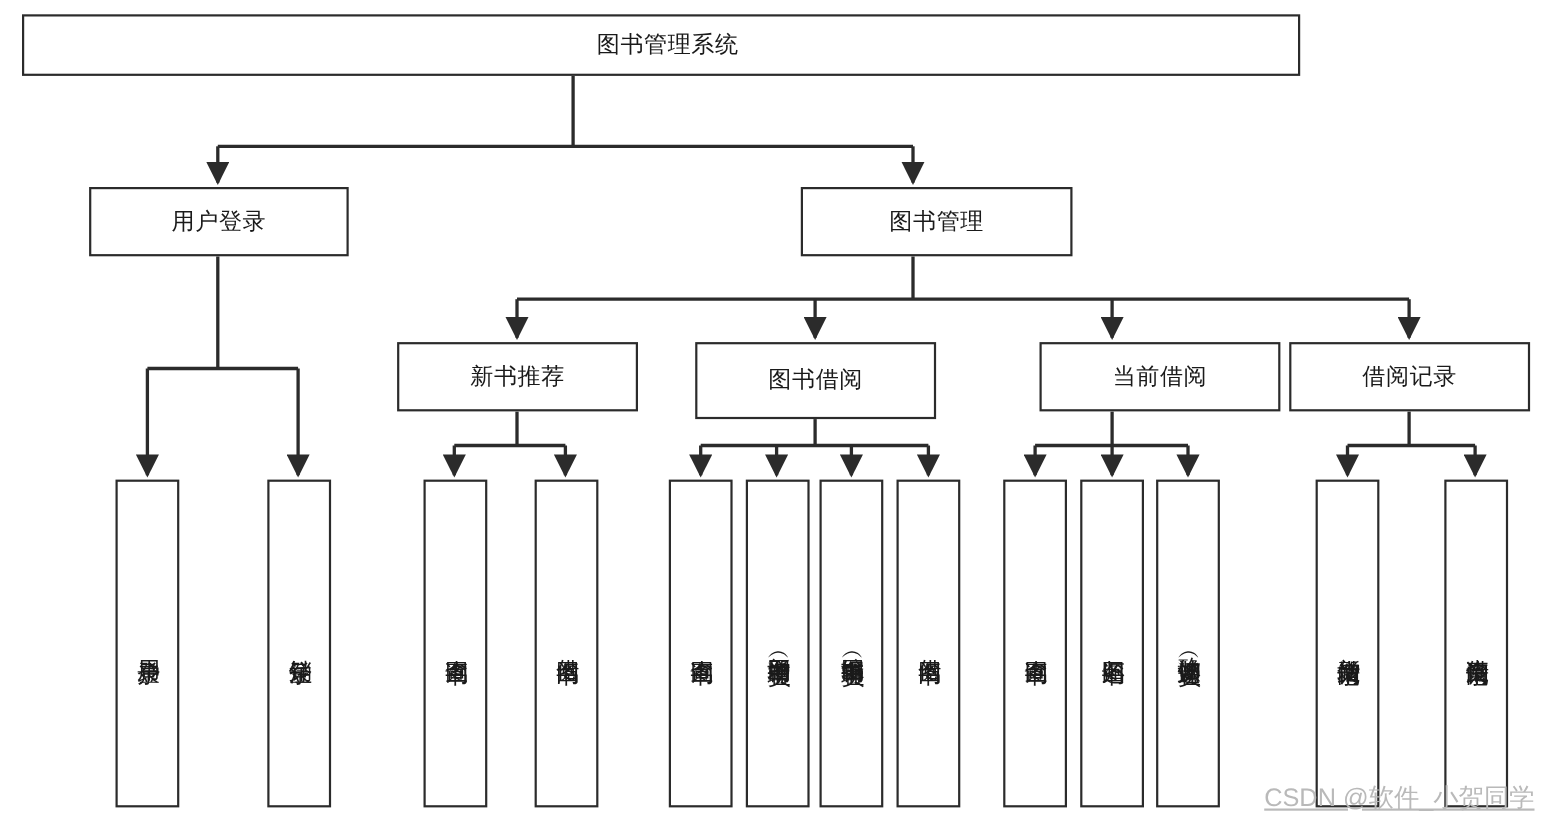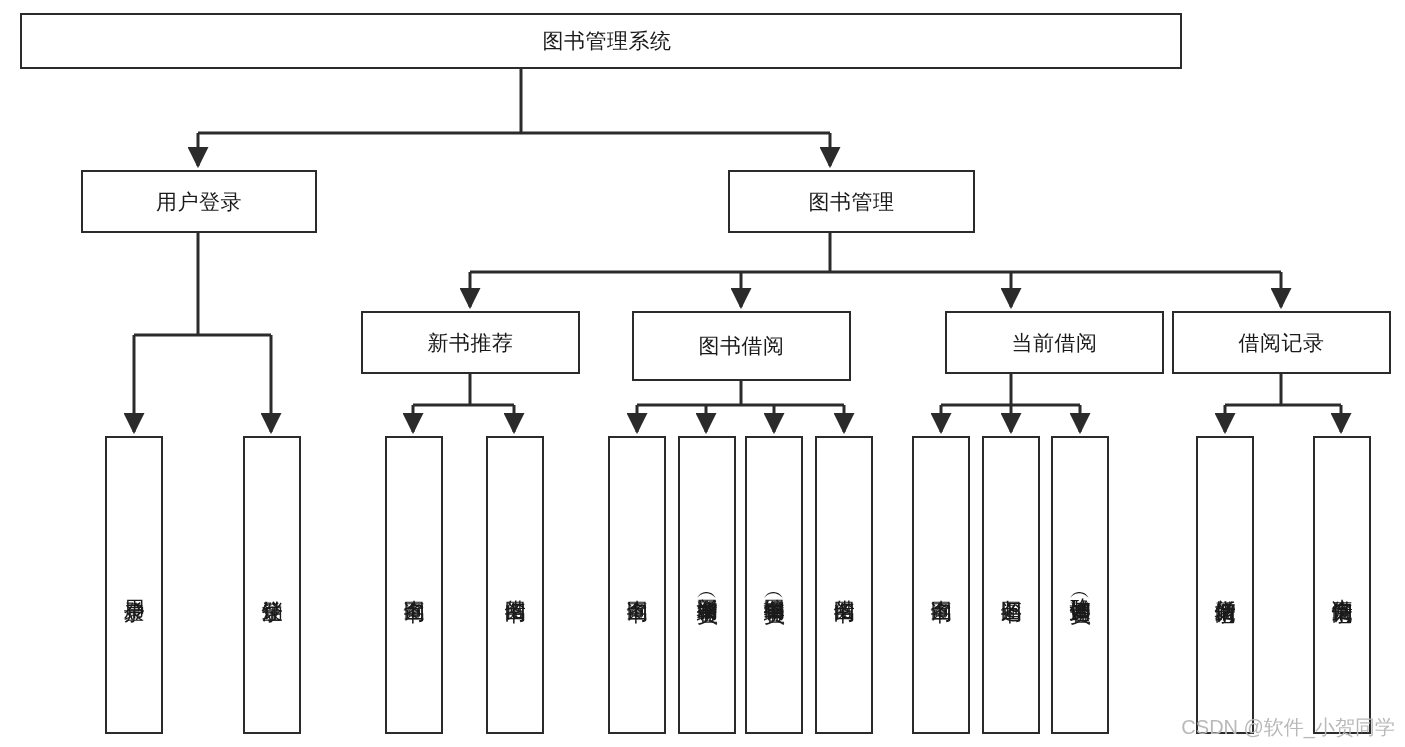--- a/index.html
+++ b/index.html
@@ -54,24 +54,25 @@
     line-height: 1.35;
     letter-spacing: 1px;
     text-align: center;
     white-space: normal;
     max-height: 100%;
   }
   #watermark {
     position: absolute;
     right: 10px;
     bottom: 6px;
-    font-size: 20px;
+    font-size: 23px;
     color: #b9b9b9;
     white-space: nowrap;
     user-select: none;
+    text-decoration: underline;
   }
 </style>
 </head>
 <body>
 
 <div id="diagram-root">
 
   <svg id="edges-layer" viewBox="0 0 1405 747" width="1405" height="747" xmlns="http://www.w3.org/2000/svg">
     <defs>
       <marker id="arrow" viewBox="0 0 10 10" refX="9" refY="5" markerWidth="7" markerHeight="7" orient="auto-start-reverse">

